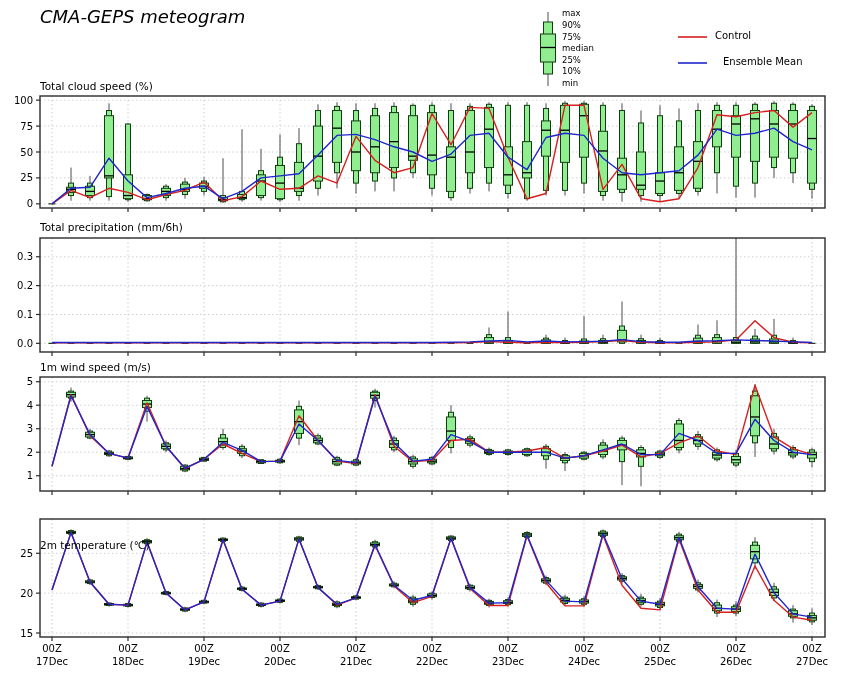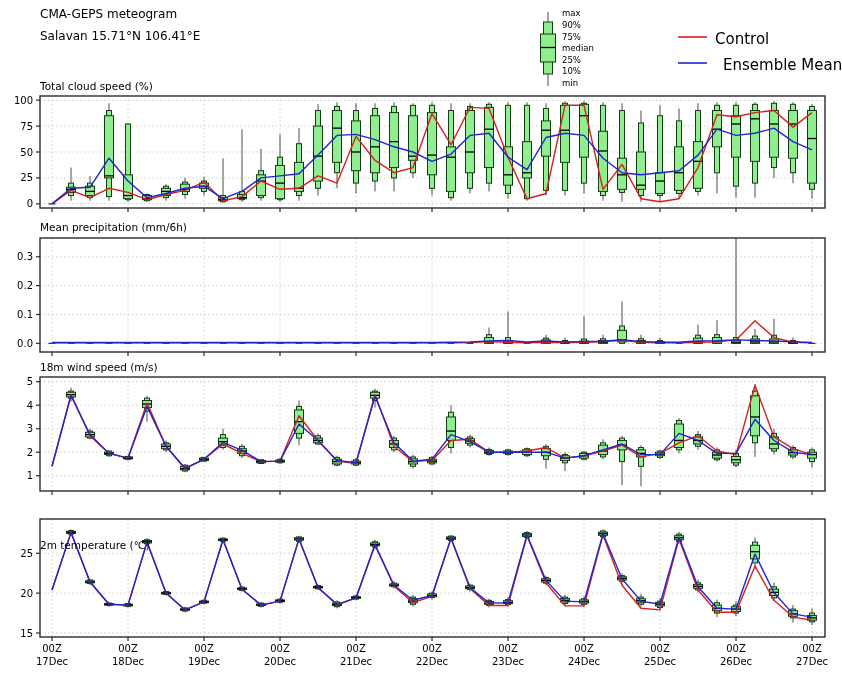--- a/index.html
+++ b/index.html
@@ -1,20 +1,20 @@
 <!DOCTYPE html>
 <html><head>
 <meta charset="utf-8">
 <style>
   html,body{margin:0;padding:0;background:#ffffff;}
   #figure{position:relative;width:842px;height:680px;background:#ffffff;
           font-family:"DejaVu Sans","Liberation Sans",sans-serif;color:#000;overflow:hidden;}
-  .hdr{position:absolute;left:40px;font-size:12px;line-height:1;white-space:nowrap;}
+  .hdr{position:absolute;left:40px;font-size:18px;line-height:1;white-space:nowrap;font-style:italic;}
   .ptitle{position:absolute;left:40px;font-size:10.5px;white-space:nowrap;}
-  .leglabel{position:absolute;font-size:15px;white-space:nowrap;}
+  .leglabel{position:absolute;font-size:10px;white-space:nowrap;}
   svg{position:absolute;left:0;top:0;}
   text{font-family:"DejaVu Sans","Liberation Sans",sans-serif;}
 </style>
 </head>
 <body>
 
 <div id="figure">
   <svg id="plot" width="842" height="680">
       <g>
         <line x1="52" x2="52" y1="96" y2="208" stroke="#c4c4c4" stroke-width="0.8" stroke-dasharray="1.5 2.5"></line>
@@ -795,22 +795,21 @@
         <text x="562" y="51" font-size="8.5px" fill="#000">median</text>
         <text x="562" y="63" font-size="8.5px" fill="#000">25%</text>
         <text x="562" y="74" font-size="8.5px" fill="#000">10%</text>
         <text x="562" y="86" font-size="8.5px" fill="#000">min</text>
       </g>
       <line x1="678" x2="707" y1="37" y2="37" stroke="#d62020" stroke-width="1.6"></line>
       <line x1="678" x2="707" y1="63" y2="63" stroke="#2025cc" stroke-width="1.6"></line>
     </svg>
 
   <div class="hdr" style="top:8px;">CMA-GEPS meteogram</div>
-  <div class="hdr" style="top:30px;">Salavan 15.71°N 106.41°E</div>
 
   <div class="ptitle" style="top:80px;">Total cloud speed (%)</div>
-  <div class="ptitle" style="top:221px;">Mean precipitation (mm/6h)</div>
-  <div class="ptitle" style="top:361px;">18m wind speed (m/s)</div>
+  <div class="ptitle" style="top:221px;">Total precipitation (mm/6h)</div>
+  <div class="ptitle" style="top:361px;">1m wind speed (m/s)</div>
   <div class="ptitle" style="top:503px;margin-top:36px;">2m temperature (℃)</div>
 
   <div class="leglabel" style="left:715px;top:30px;">Control</div>
   <div class="leglabel" style="left:715px;top:56px;margin-left:8px;">Ensemble Mean</div>
 </div>
 
 </body></html>

